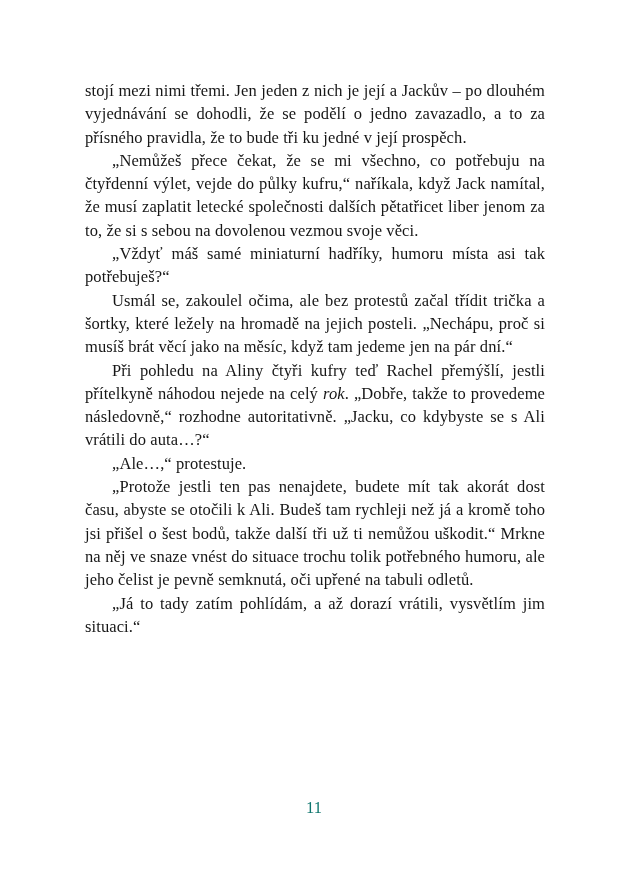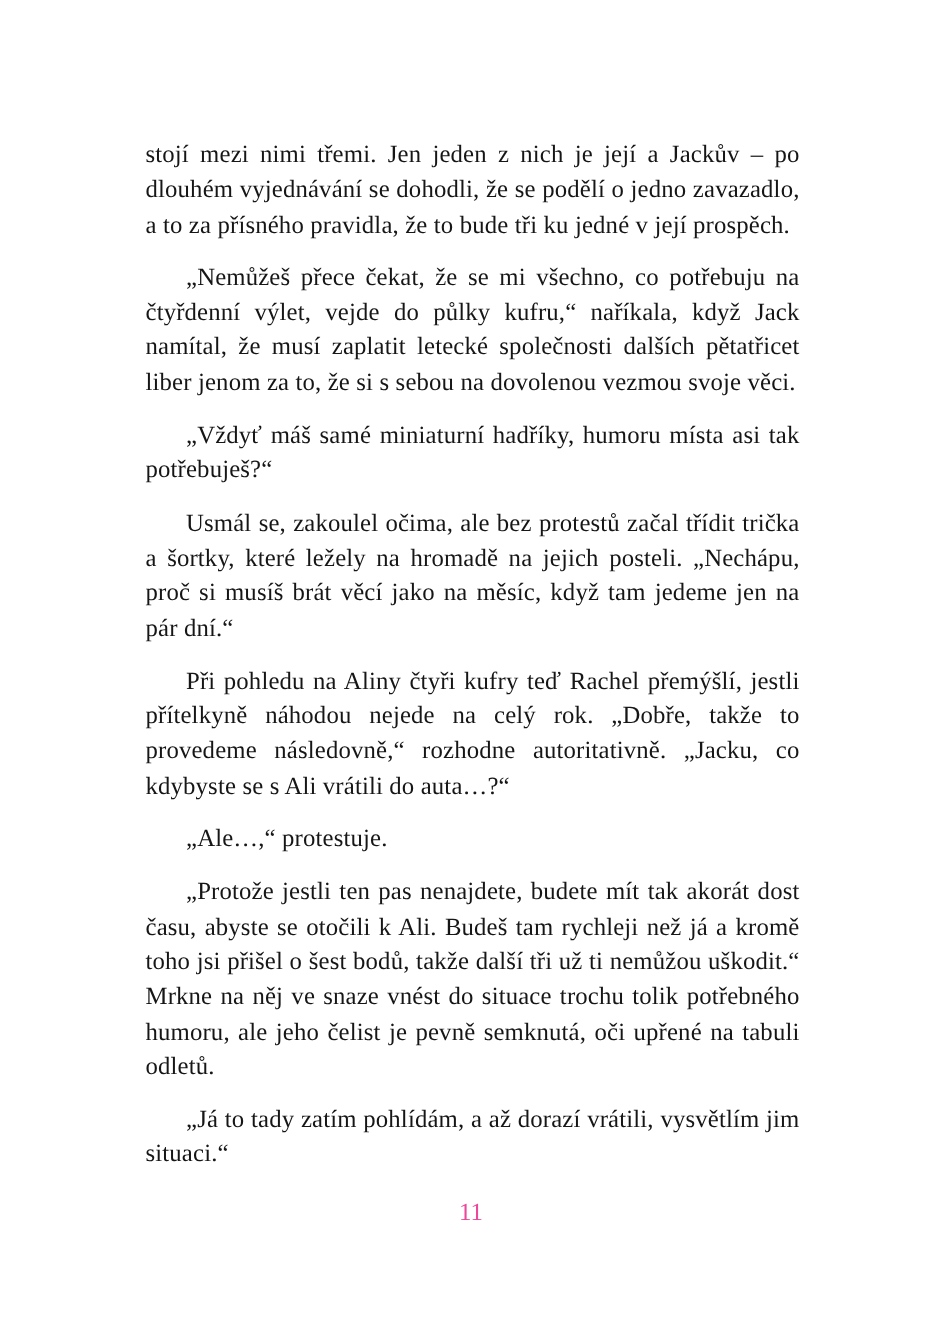--- a/index.html
+++ b/index.html
@@ -19,38 +19,39 @@
       position: absolute;
       left: 85px;
       top: 79px;
       width: 460px;
       font-size: 16.5px;
       line-height: 23.3px;
       text-align: justify;
       letter-spacing: 0.1px;
     }
     .para {
-      margin: 12px;
+      margin: 0;
       padding: 0;
       text-indent: 0;
     }
     .para.indent {
       text-indent: 27px;
     }
     .italic {
+      font-style: italic;
     }
     .page-number {
       position: absolute;
       top: 796px;
       left: 0;
       width: 628px;
       text-align: center;
       font-size: 16.5px;
       line-height: 23px;
-      color: #ec4899;
+      color: #0f766e;
     }
   </style>
 </head>
 <body>
 
 <div class="text-block">
   <p class="para">stojí mezi nimi třemi. Jen jeden z nich je její a Jackův – po dlouhém vyjednávání se dohodli, že se podělí o jedno zavazadlo, a to za přísného pravidla, že to bude tři ku jedné v její prospěch.</p>
   <p class="para indent">„Nemůžeš přece čekat, že se mi všechno, co potřebuju na čtyřdenní výlet, vejde do půlky kufru,“ naříkala, když Jack namítal, že musí zaplatit letecké společnosti dalších pětatřicet liber jenom za to, že si s sebou na dovolenou vezmou svoje věci.</p>
   <p class="para indent">„Vždyť máš samé miniaturní hadříky, humoru místa asi tak potřebuješ?“</p>
   <p class="para indent">Usmál se, zakoulel očima, ale bez protestů začal třídit trička a šortky, které ležely na hromadě na jejich posteli. „Nechápu, proč si musíš brát věcí jako na měsíc, když tam jedeme jen na pár dní.“</p>

